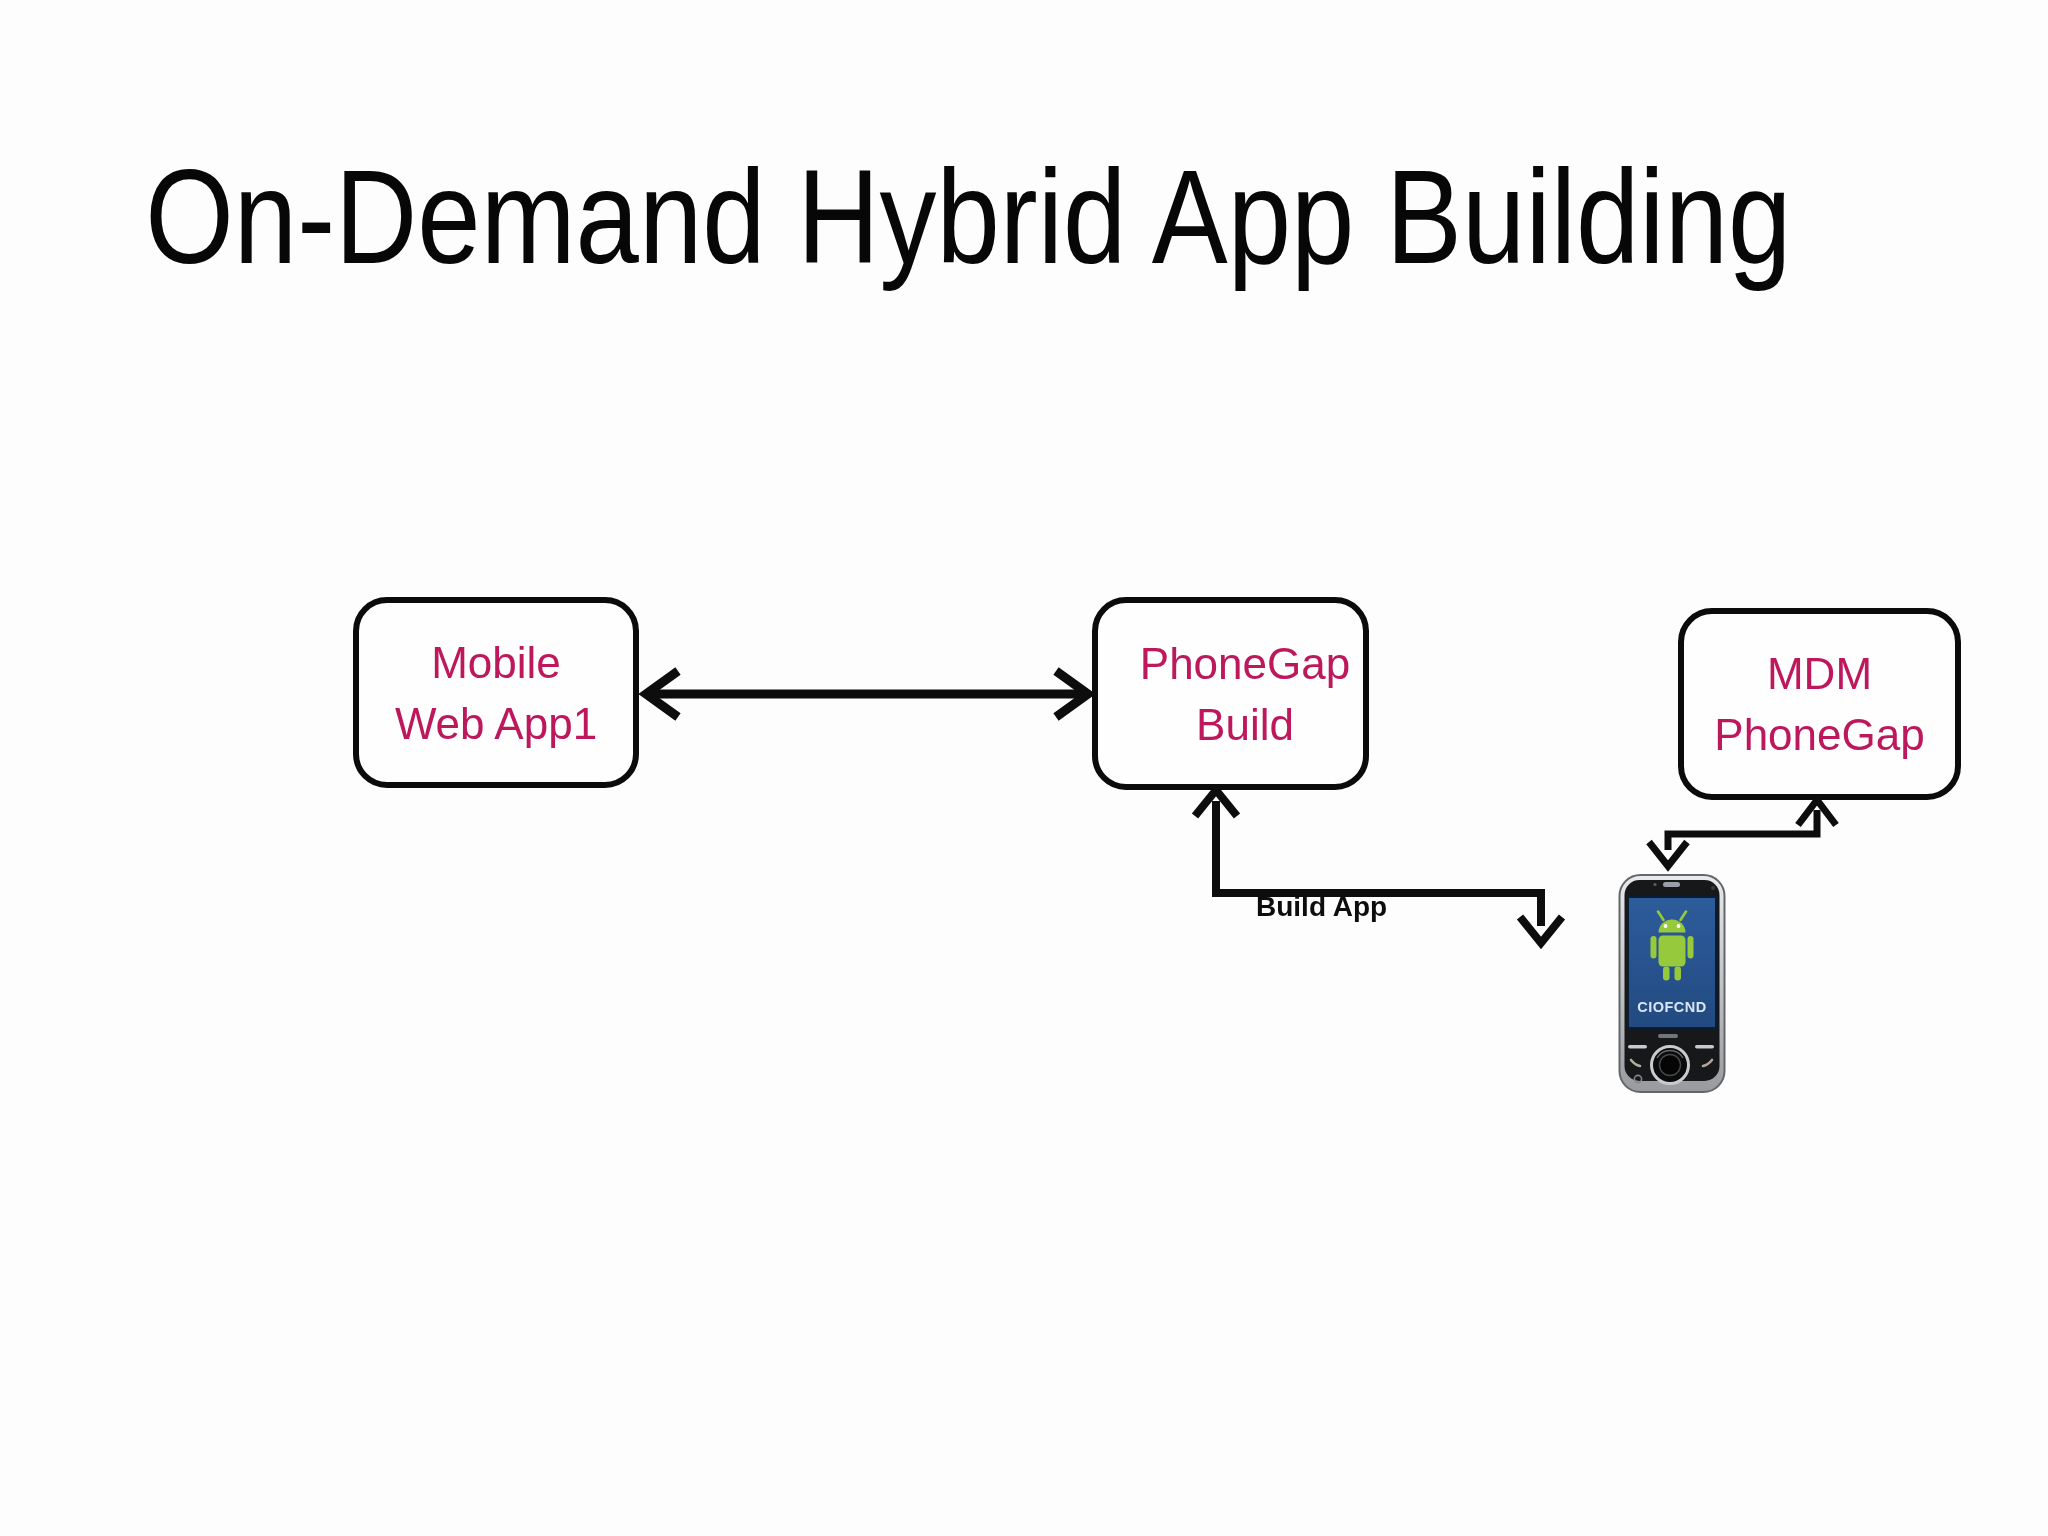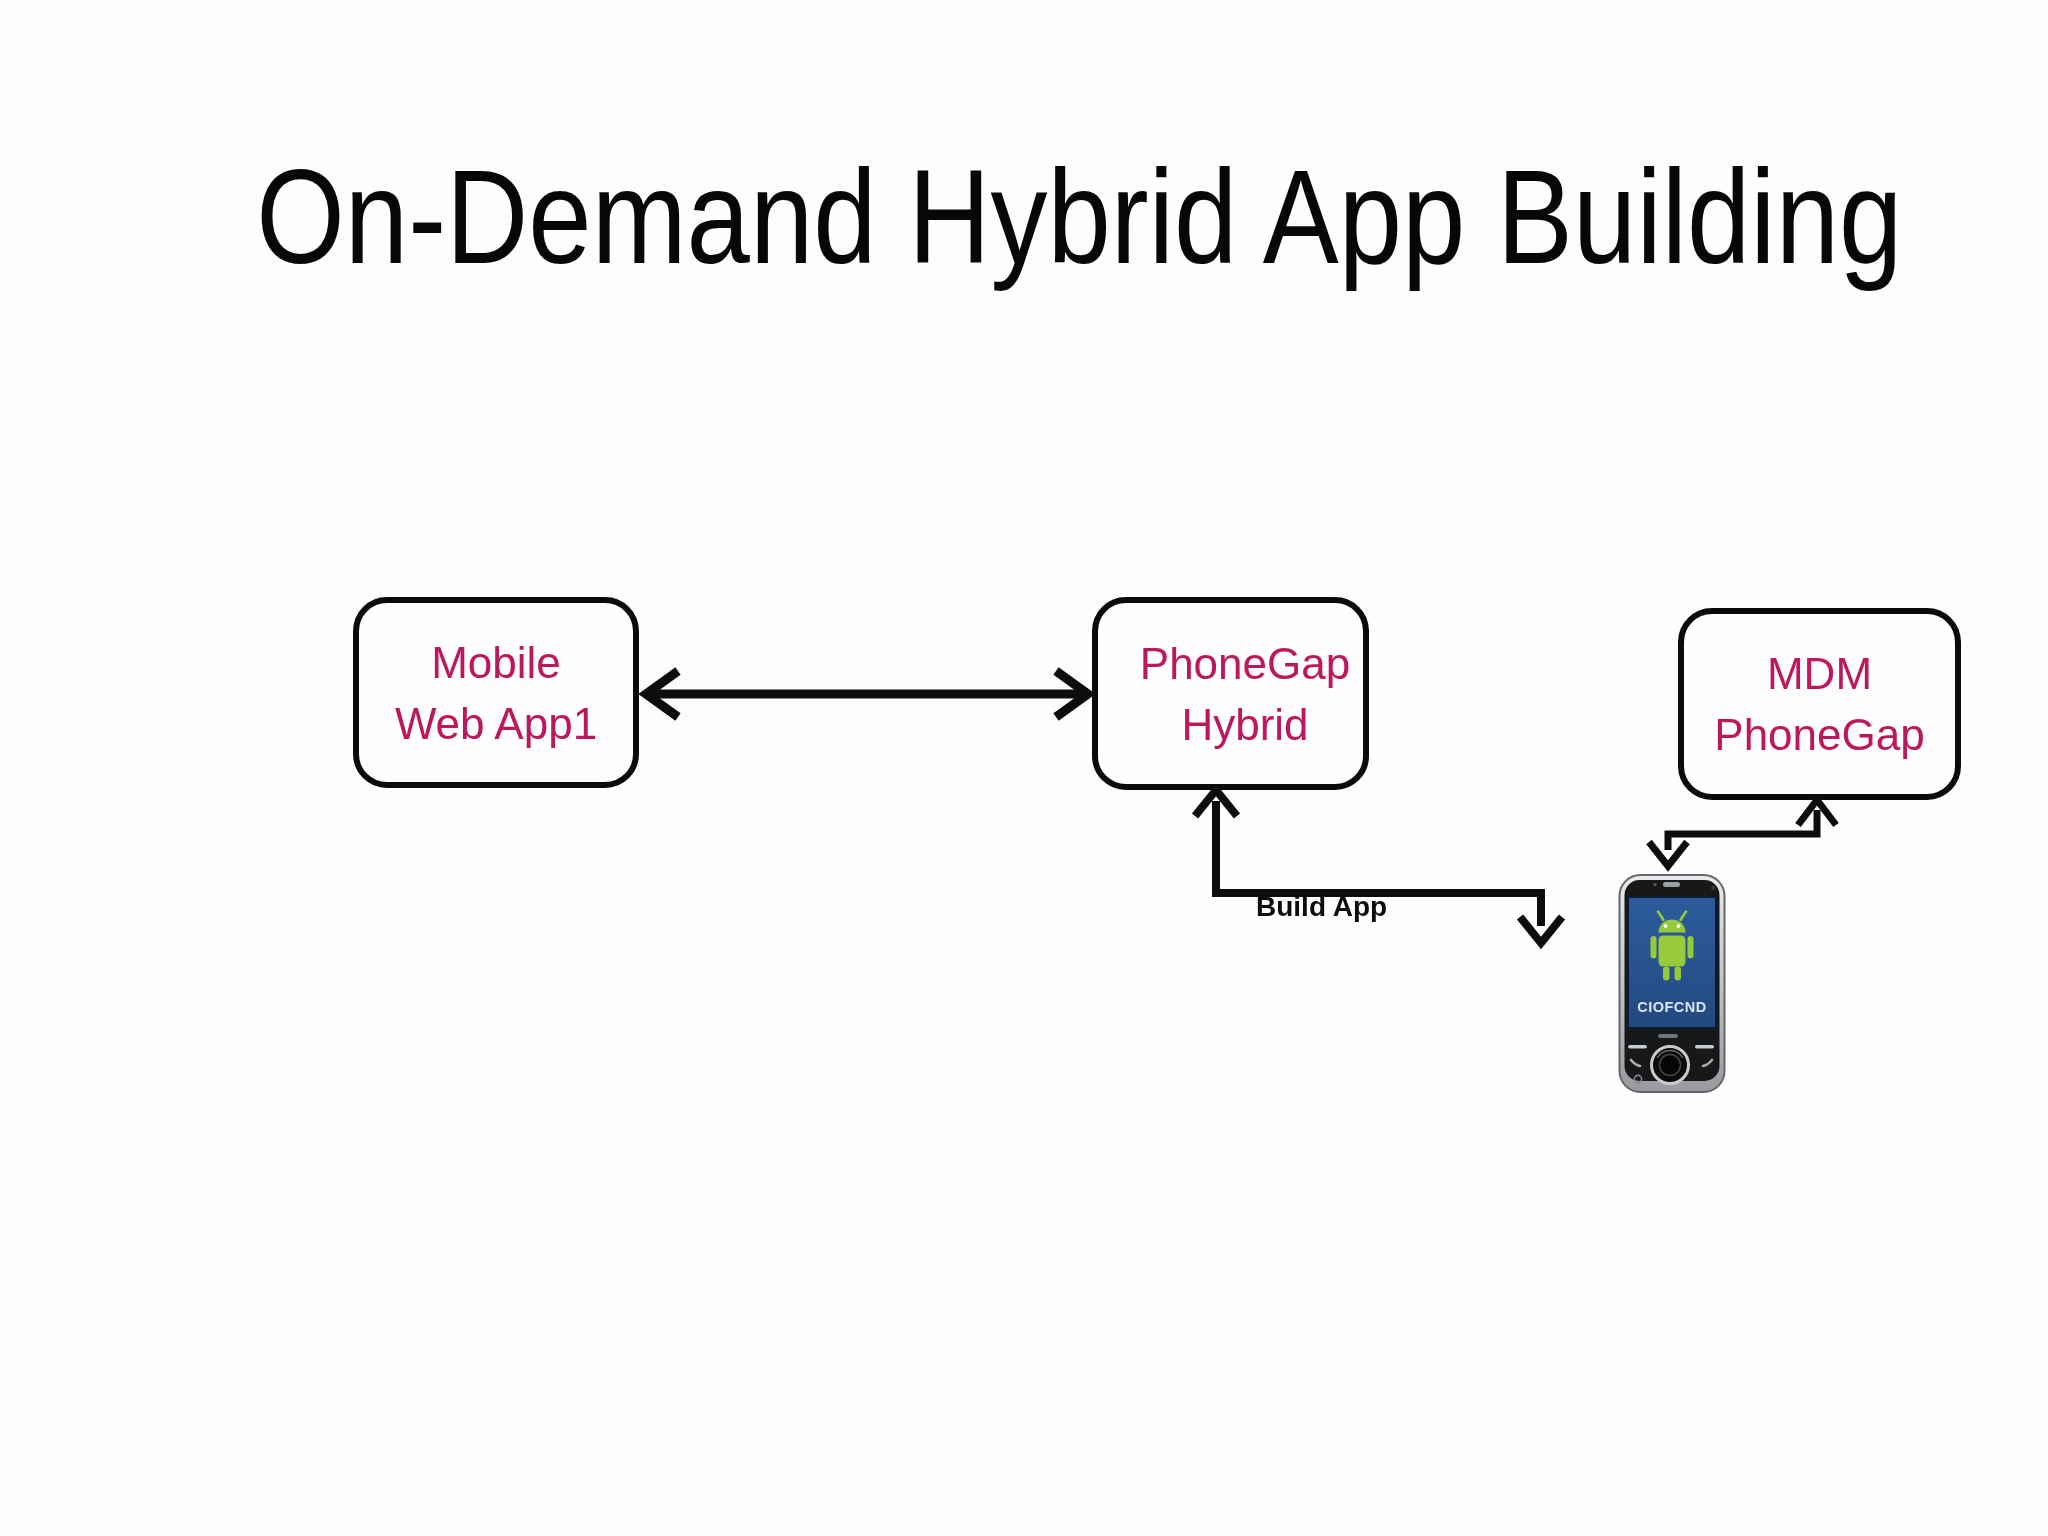--- a/index.html
+++ b/index.html
@@ -14,21 +14,21 @@
     background: #fdfdfd;
     overflow: hidden;
     font-family: "Liberation Sans", sans-serif;
     color: #0d0d0d;
   }
   .title {
     position: absolute;
     top: 150px;
     left: 0;
     width: 2048px;
-    text-align: right;
+    text-align: left;
     font-size: 134px;
     line-height: 1;
     font-weight: 400;
     color: #070707;
     white-space: nowrap;
   }
   .title .squeeze {
     display: inline-block;
     transform: scaleX(0.85);
     transform-origin: center center;
@@ -86,21 +86,21 @@
     <span class="squeeze">On-Demand Hybrid App Building</span>
   </div>
 
   <div class="node node-mobile">
     <span>Mobile</span>
     <span>Web App1</span>
   </div>
 
   <div class="node node-phonegap">
     <span>PhoneGap</span>
-    <span>Hybrid</span>
+    <span>Build</span>
   </div>
 
   <div class="node node-mdm">
     <span>MDM</span>
     <span>PhoneGap</span>
   </div>
 
   <svg class="edges-layer" viewBox="0 0 2048 1536" xmlns="http://www.w3.org/2000/svg">
     <g stroke="#0d0d0d" fill="none" stroke-linejoin="miter" stroke-linecap="butt">
 

